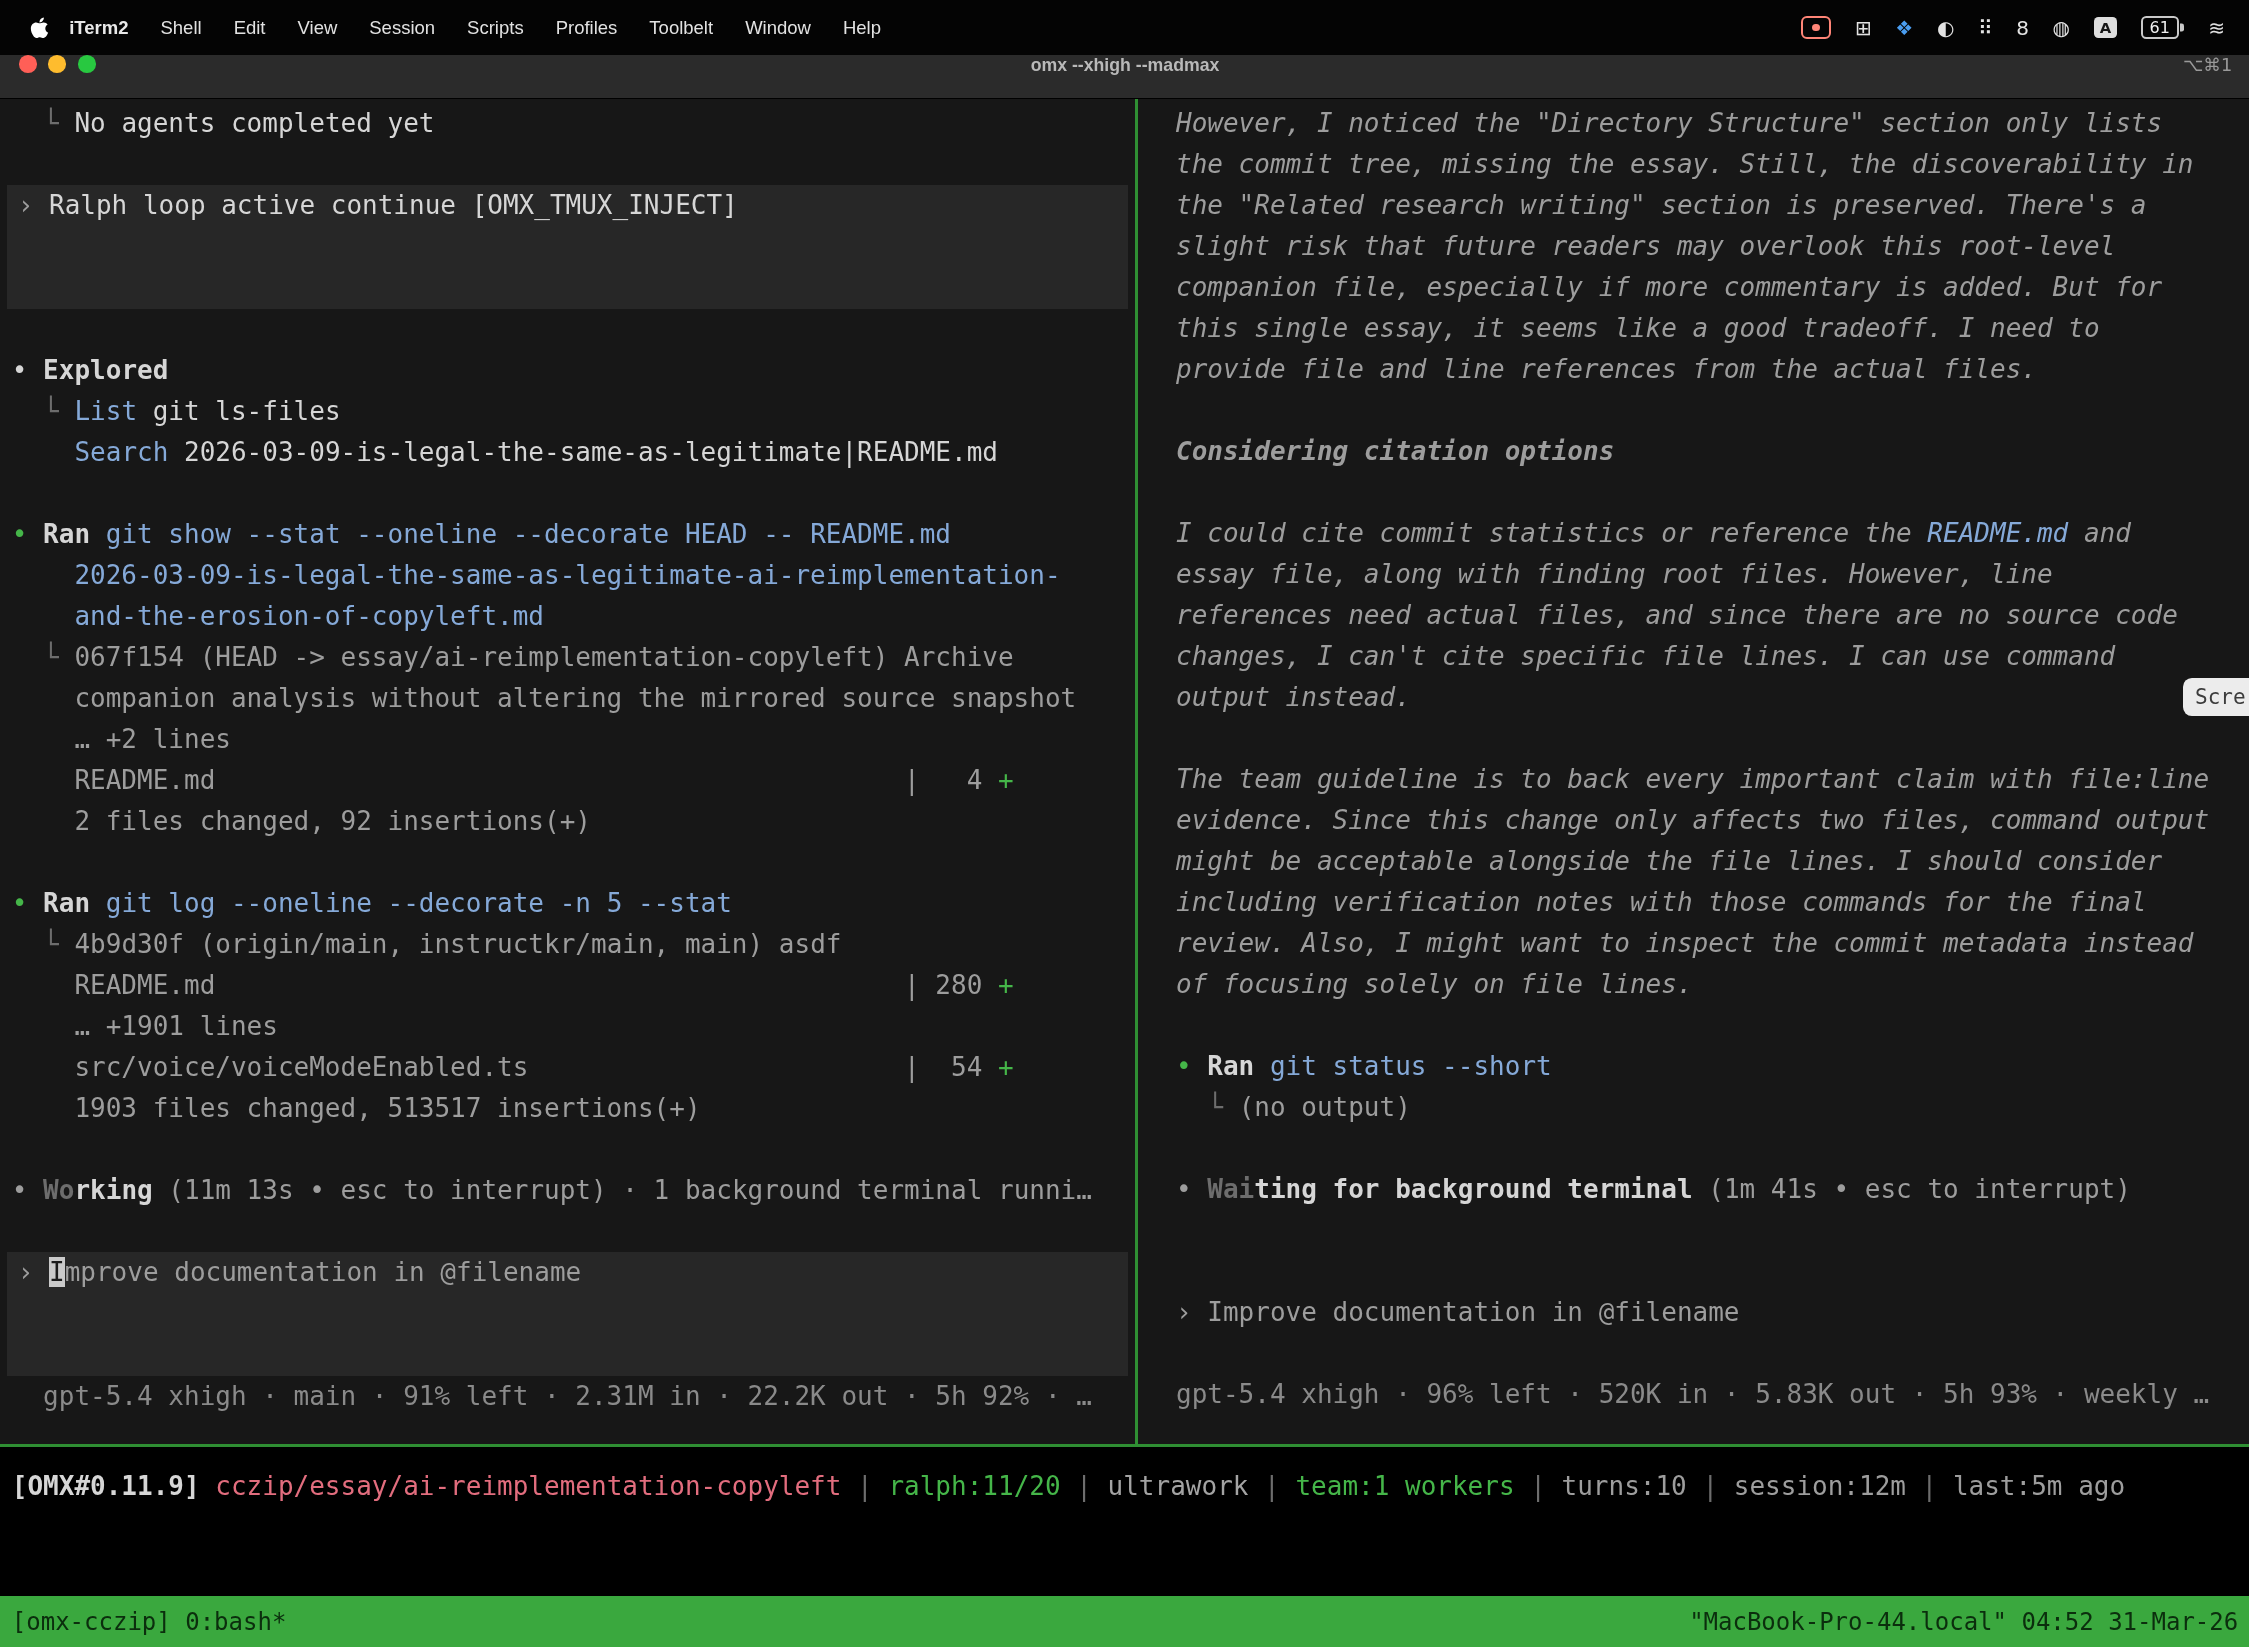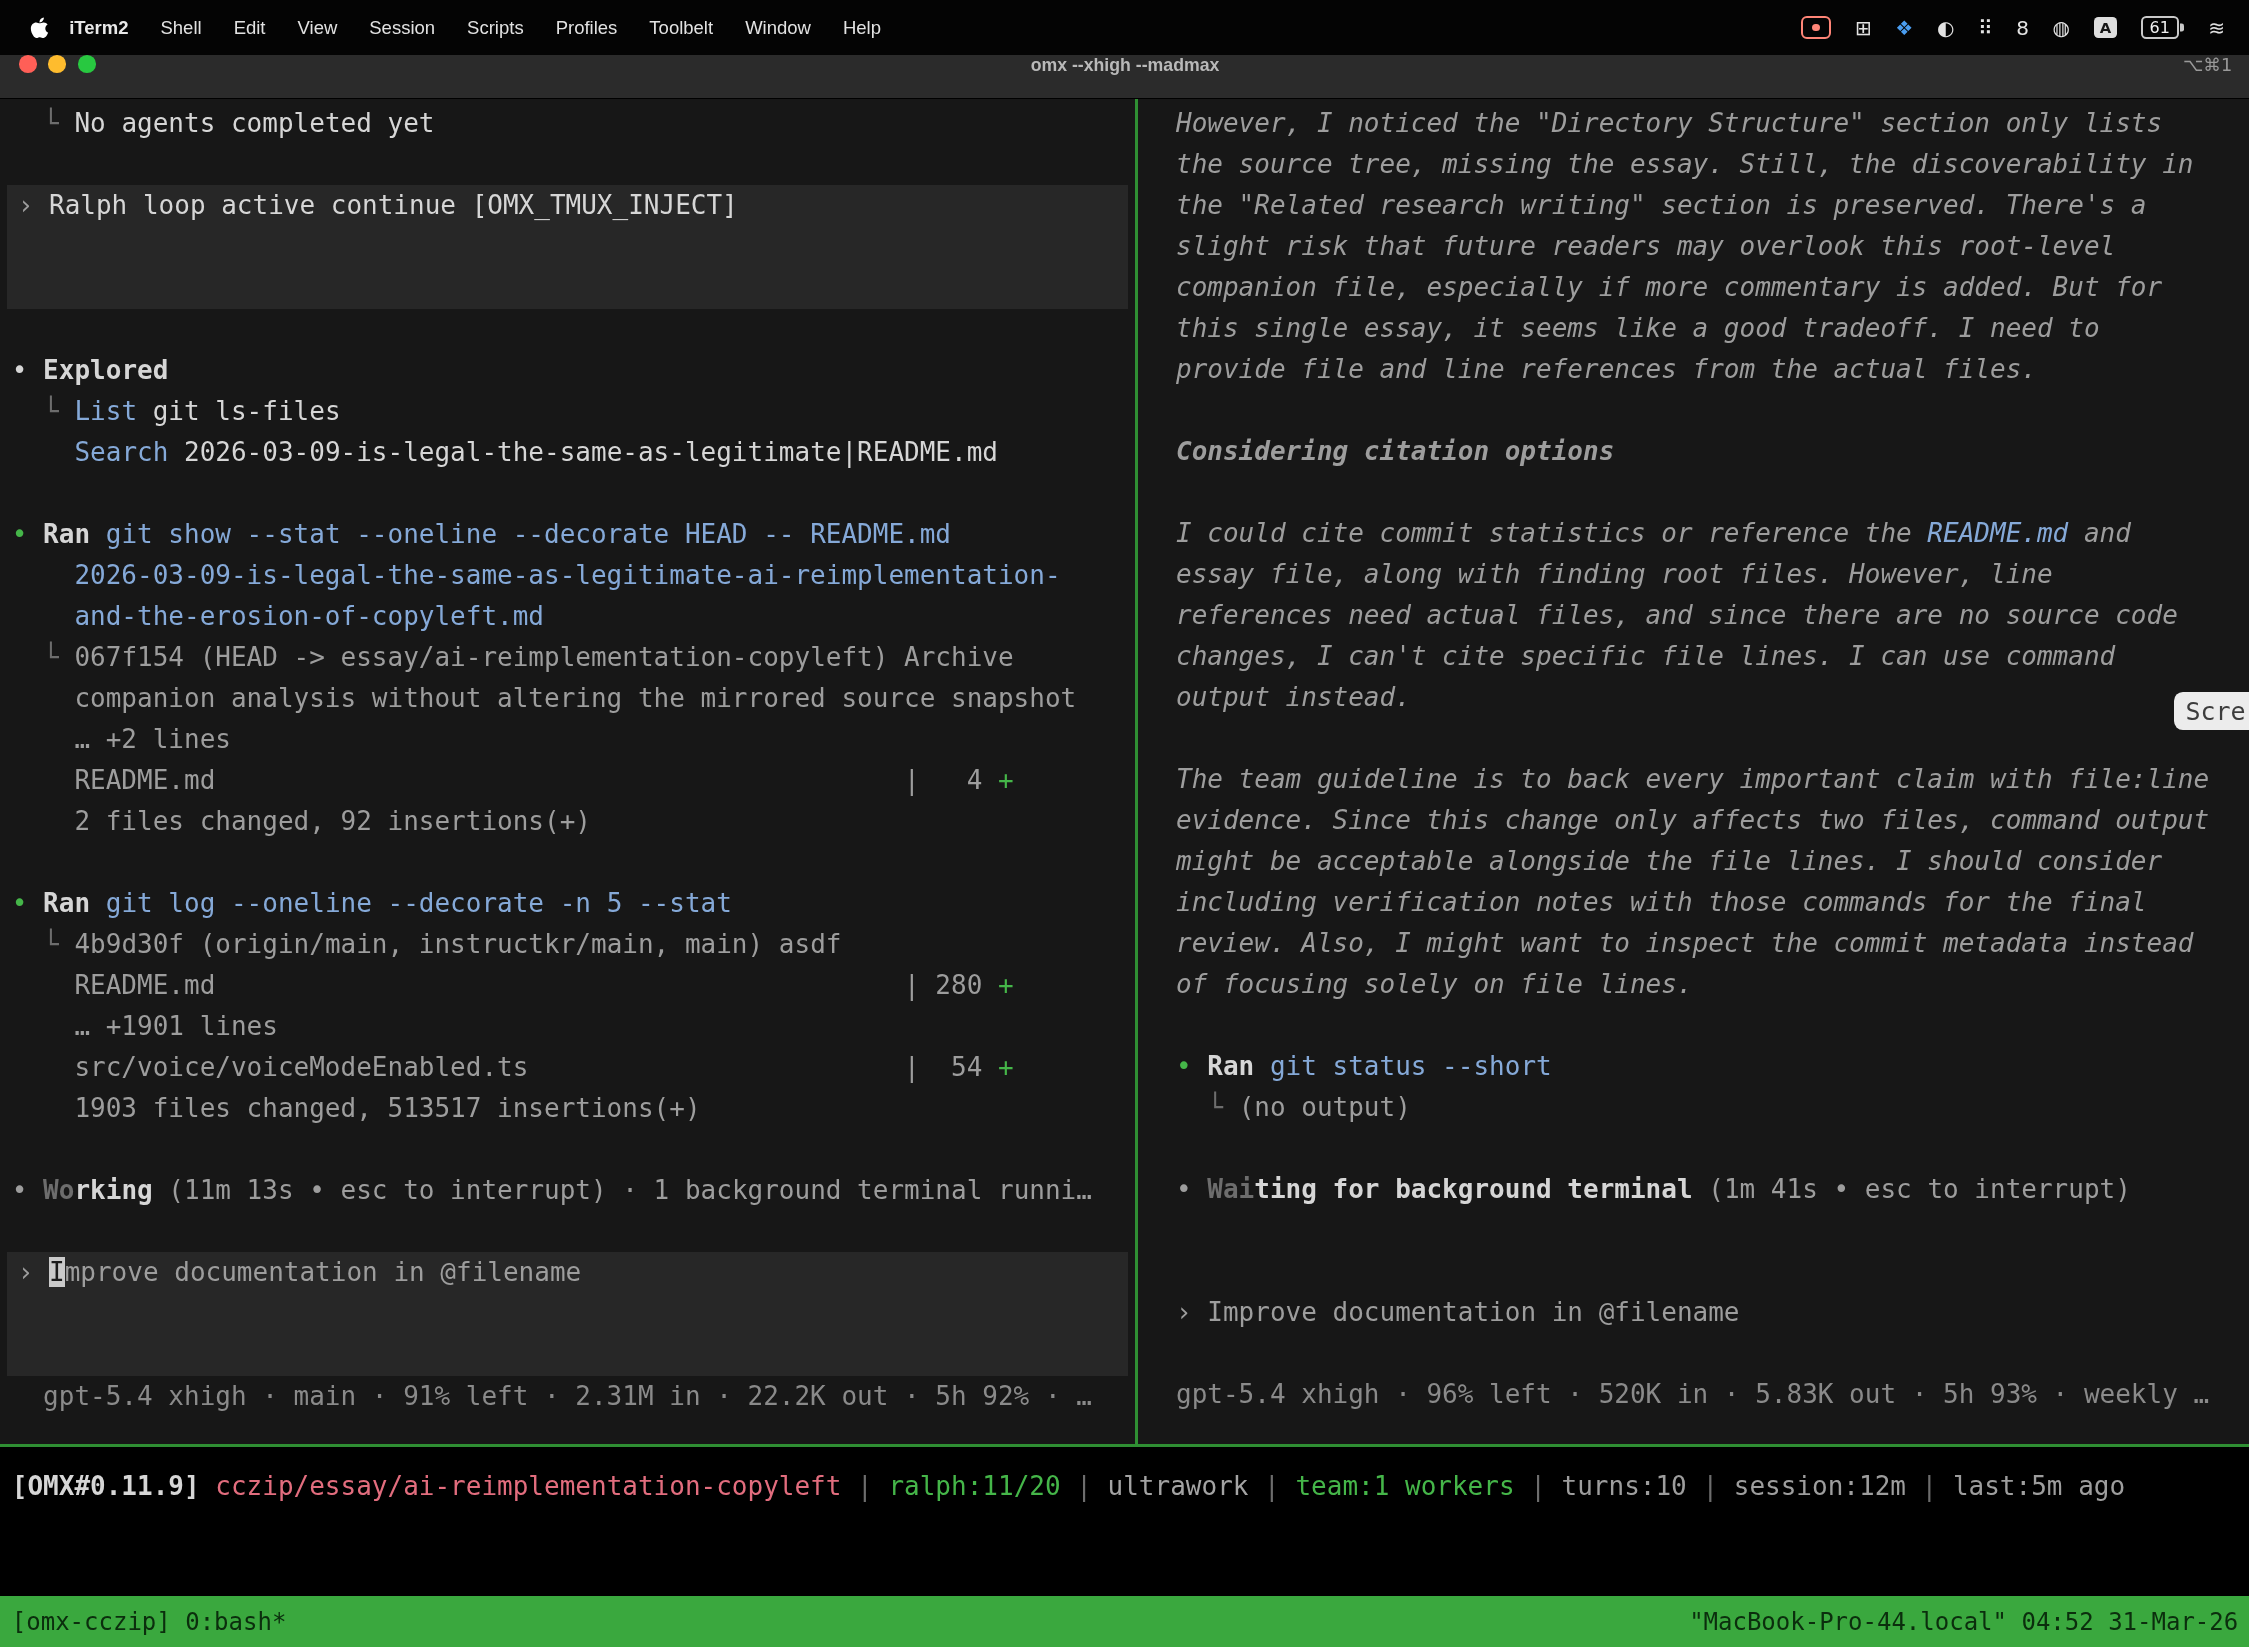--- a/index.html
+++ b/index.html
@@ -45,22 +45,22 @@
   .pane-left > .tl{padding-left:11.8px;}
   .pane-right > .tl{padding-left:38px;}
   .pbox{background:#272727;height:124px;display:flex;align-items:flex-start;margin:0 7.4px;}
   .pbox .tl{padding-left:10.3px;width:100%;}
   
   .w{color:#d6d6d6}.g{color:#9d9d9d}.d{color:#6d6d6d}.bl{color:#85a9d8}.gr{color:#45b649}
   .pk{color:#e26d7e}.or{color:#a3a3a3}.sg{color:#8a8a8a}
   .b{font-weight:700}.it{font-style:italic}
   .cur{background:#c9c9c9;color:#1b1b1b;}
   
-  .screen-overlay{position:absolute;top:593px;right:0;height:38px;background:#ececec;color:#3c3c3c;
-    border-radius:8.9px 0 0 8.9px;display:flex;align-items:center;padding:0 4.4px 0 11.8px;font-size:25px;}
+  .screen-overlay{position:absolute;top:579px;right:0;height:38px;background:#ececec;color:#3c3c3c;
+    border-radius:8.9px 0 0 8.9px;display:flex;align-items:center;padding:0 4.4px 0 11.8px;font-size:21px;}
   
   .hdivider{height:3px;background:#2f8f33;flex:0 0 auto;}
   .omx-status{height:41px;flex:0 0 auto;margin-top:19px;padding-left:11.8px;
     font-family:"DejaVu Sans Mono",monospace;font-size:26px;}
   .spacer{flex:1;}
   .tmux-bar{height:52px;flex:0 0 auto;background:#3aa83e;color:#0b2e0d;display:flex;align-items:center;
     justify-content:space-between;padding:0 11.8px;font-family:"DejaVu Sans Mono",monospace;font-size:24px;white-space:pre;}
 </style>
 </head>
 <body>
@@ -138,21 +138,21 @@
       <div class="tl"><span class="g">• </span><span class="b d">Wo</span><span class="b w">rking</span><span class="g"> (11m 13s • esc to interrupt) · 1 background terminal runni…</span></div>
       <div class="tl"> </div>
       <div class="pbox">
         <div class="tl"><span class="g">› </span><span class="cur">I</span><span class="g">mprove documentation in @filename</span></div>
       </div>
       <div class="tl"><span class="sg">  gpt-5.4 xhigh · main · 91% left · 2.31M in · 22.2K out · 5h 92% · …</span></div>
     </div>
   <div class="pane-divider"></div>
   <div class="pane pane-right" id="pane-right">
       <div class="tl"><span class="g it">However, I noticed the "Directory Structure" section only lists</span></div>
-      <div class="tl"><span class="g it">the source tree, missing the essay. Still, the discoverability in</span></div>
+      <div class="tl"><span class="g it">the commit tree, missing the essay. Still, the discoverability in</span></div>
       <div class="tl"><span class="g it">the "Related research writing" section is preserved. There's a</span></div>
       <div class="tl"><span class="g it">slight risk that future readers may overlook this root-level</span></div>
       <div class="tl"><span class="g it">companion file, especially if more commentary is added. But for</span></div>
       <div class="tl"><span class="g it">this single essay, it seems like a good tradeoff. I need to</span></div>
       <div class="tl"><span class="g it">provide file and line references from the actual files.</span></div>
       <div class="tl"> </div>
       <div class="tl"><span class="b g it">Considering citation options</span></div>
       <div class="tl"> </div>
       <div class="tl"><span class="g it">I could cite commit statistics or reference the </span><span class="bl it">README.md</span><span class="g it"> and</span></div>
       <div class="tl"><span class="g it">essay file, along with finding root files. However, line</span></div>

